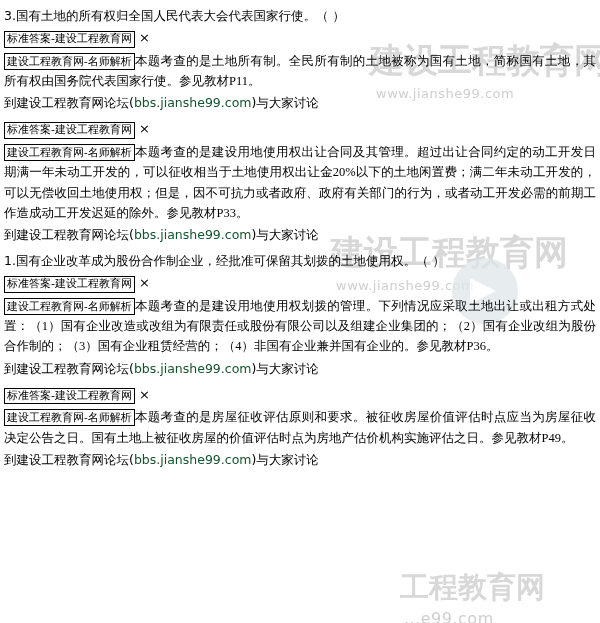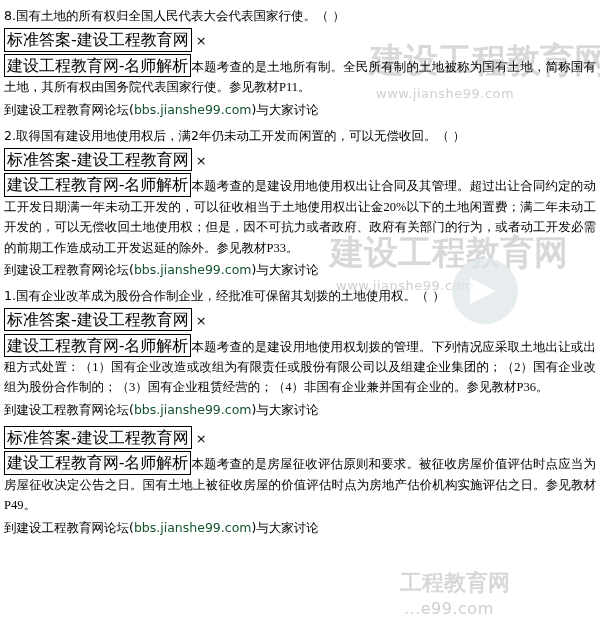--- a/index.html
+++ b/index.html
@@ -32,21 +32,21 @@
   }
   .boxline {
     margin: 0 0 2px 0;
     line-height: 1.6;
   }
   .tag {
     border: 1px solid #000000;
     padding: 0px 2px;
     display: inline-block;
     line-height: 1.35;
-    font-size: 16px;
+    font-size: 11px;
     background: transparent;
   }
   .mark-wrong {
     display: inline-block;
     padding-left: 4px;
     font-size: 13px;
   }
   .analysis {
     margin: 0 0 2px 0;
     line-height: 1.62;
@@ -86,21 +86,21 @@
     color: #cfcfcf;
     letter-spacing: .5px;
   }
   .wm1 { left: 370px; top: 38px; }
   .wm1 .wm-big { display: block; }
   .wm1 .wm-small { display: block; margin-top: 2px; margin-left: 6px; }
   .wm2 { left: 330px; top: 230px; }
   .wm2 .wm-big { display: block; }
   .wm2 .wm-small { display: block; margin-top: 2px; margin-left: 6px; }
   .wm3 { left: 400px; top: 568px; }
-  .wm3 .wm-big { display: block; font-size: 22px; }
+  .wm3 .wm-big { display: block; font-size: 29px; }
   .wm3 .wm-small { display: block; margin-top: 1px; margin-left: 4px; font-size: 16px; }
   .wm-logo {
     position: absolute;
     left: 452px;
     top: 258px;
     width: 66px;
     height: 66px;
     border-radius: 50%;
     background: #dfe6ea;
     opacity: .75;
@@ -131,28 +131,27 @@
 </div>
 <div class="wm-logo"></div>
 <div class="wm wm3">
   <span class="wm-big">工程教育网</span>
   <span class="wm-small">...e99.com</span>
 </div>
 
 <div class="page">
 
   <div class="qblock">
-    <p class="stem">8.国有土地的所有权归全国人民代表大会代表国家行使。（    ）</p>
+    <p class="stem">3.国有土地的所有权归全国人民代表大会代表国家行使。（    ）</p>
     <p class="boxline"><span class="tag">标准答案-建设工程教育网</span><span class="mark-wrong">×</span></p>
     <p class="analysis"><span class="tag">建设工程教育网-名师解析</span><span>本题考查的是土地所有制。全民所有制的土地被称为国有土地，简称国有土地，其所有权由国务院代表国家行使。参见教材P11。</span></p>
     <p class="forum"><span>到建设工程教育网论坛(</span><a class="link" href="#">bbs.jianshe99.com</a><span>)与大家讨论</span></p>
   </div>
 
   <div class="qblock">
-    <p class="stem">2.取得国有建设用地使用权后，满2年仍未动工开发而闲置的，可以无偿收回。（    ）</p>
     <p class="boxline"><span class="tag">标准答案-建设工程教育网</span><span class="mark-wrong">×</span></p>
     <p class="analysis"><span class="tag">建设工程教育网-名师解析</span><span>本题考查的是建设用地使用权出让合同及其管理。超过出让合同约定的动工开发日期满一年未动工开发的，可以征收相当于土地使用权出让金20%以下的土地闲置费；满二年未动工开发的，可以无偿收回土地使用权；但是，因不可抗力或者政府、政府有关部门的行为，或者动工开发必需的前期工作造成动工开发迟延的除外。参见教材P33。</span></p>
     <p class="forum"><span>到建设工程教育网论坛(</span><a class="link" href="#">bbs.jianshe99.com</a><span>)与大家讨论</span></p>
   </div>
 
   <div class="qblock">
     <p class="stem">1.国有企业改革成为股份合作制企业，经批准可保留其划拨的土地使用权。（    ）</p>
     <p class="boxline"><span class="tag">标准答案-建设工程教育网</span><span class="mark-wrong">×</span></p>
     <p class="analysis"><span class="tag">建设工程教育网-名师解析</span><span>本题考查的是建设用地使用权划拨的管理。下列情况应采取土地出让或出租方式处置：（1）国有企业改造或改组为有限责任或股份有限公司以及组建企业集团的；（2）国有企业改组为股份合作制的；（3）国有企业租赁经营的；（4）非国有企业兼并国有企业的。参见教材P36。</span></p>
     <p class="forum"><span>到建设工程教育网论坛(</span><a class="link" href="#">bbs.jianshe99.com</a><span>)与大家讨论</span></p>

